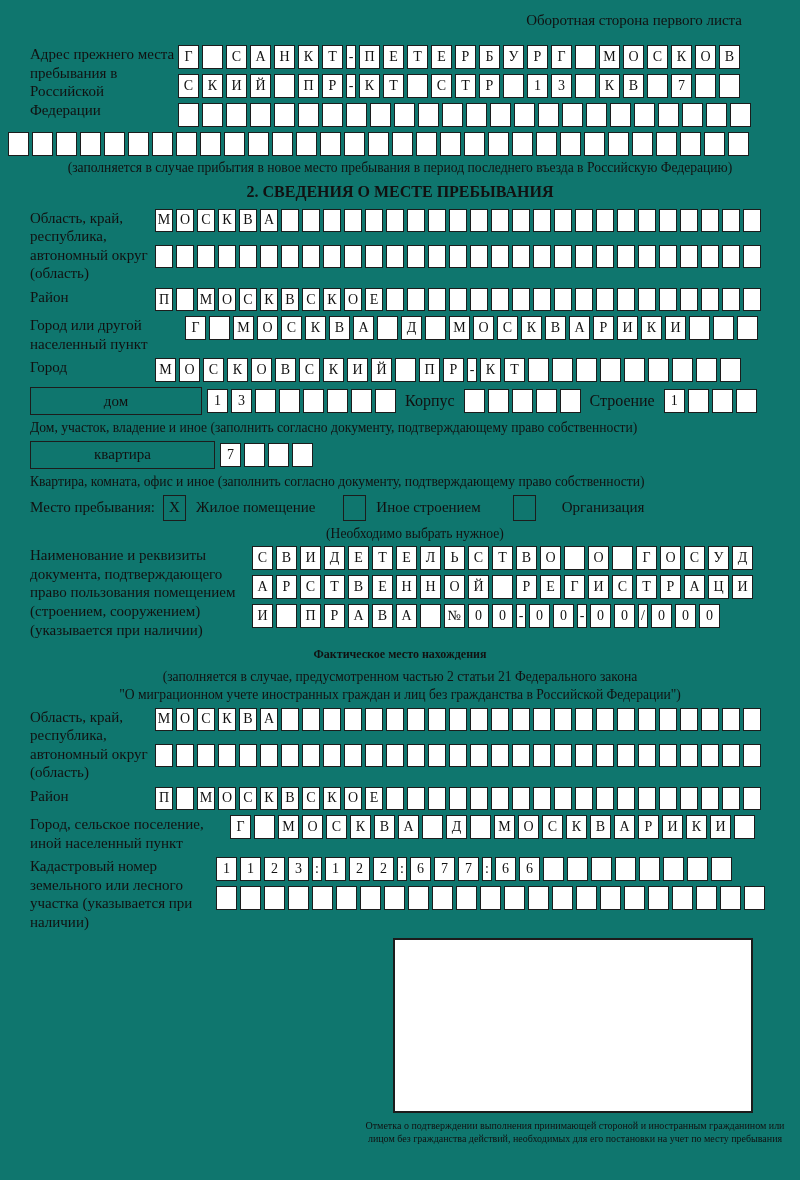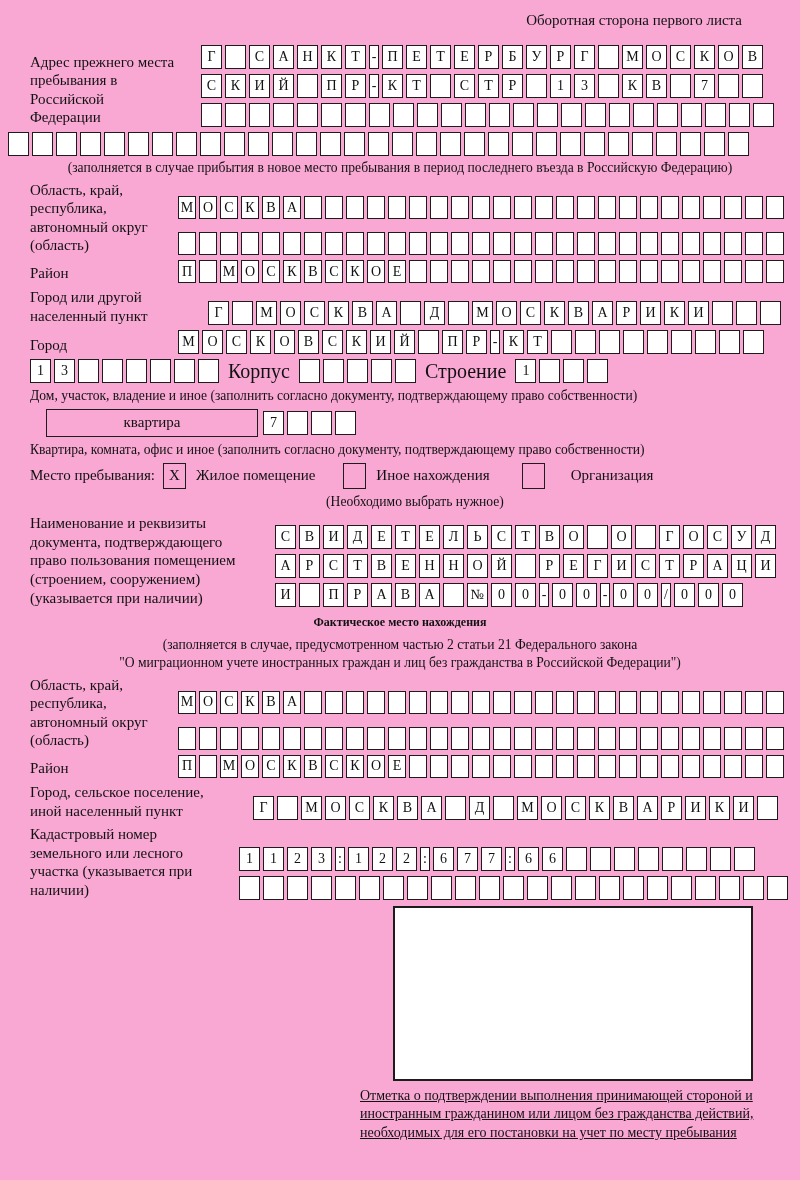--- a/index.html
+++ b/index.html
@@ -4,24 +4,24 @@
 <style>
   html,body{margin:0;padding:0;background:#ffffff;}
   .page{
     position:relative;
     width:800px;height:1180px;
     box-sizing:border-box;
     padding:12px 30px 0 30px;
     overflow:hidden;
     font-family:"Liberation Serif","DejaVu Serif",serif;
     color:#111;
-    background:#f9a8d4;
+    background:#0f766e;
   }
   .side-note{ text-align:right; padding-right:28px; font-size:15px; margin-bottom:16px;}
-  .row{ display:flex; align-items:flex-end; margin-bottom:5px;gap:23px;}
+  .row{ display:flex; align-items:flex-start; margin-bottom:5px;}
   .row-label{ font-size:15px; line-height:1.24; flex:0 0 auto;}
   .w148{width:148px;} .w125{width:125px;} .w155{width:155px;}
   .w222{width:222px;} .w200{width:200px;} .w186{width:186px;}
   .grid{ display:flex; flex-direction:column; gap:5px;}
   .grid.gap13{ gap:13px;}
   .boxrow{ display:flex; gap:3px;}
   .cell{
     box-sizing:border-box; width:21px; height:24px; flex:0 0 auto;
     border:1.5px solid #1c1c1c; background:#fff;
     display:flex; align-items:center; justify-content:center;
@@ -32,34 +32,34 @@
   .fullrow{ margin-left:-22px; margin-bottom:3px;}
   .note{ font-size:13.6px; line-height:1.3; margin-bottom:4px;}
   .center{ text-align:center;}
   .sec-title{ text-align:center; font-weight:bold; font-size:16px; margin:6px 0 8px 0;}
   .sub-title{ text-align:center; font-weight:bold; font-size:12px; margin:8px 0 6px 0;}
   .houseline{ display:flex; align-items:center; gap:5px; margin-bottom:4px;}
   .longbox{
     box-sizing:border-box; height:28px; border:1.5px solid #1c1c1c;
     display:flex; align-items:center; justify-content:center; font-size:15px;
   }
-  .lb172{width:172px;} .lb212{width:212px;margin-left:16px;}
-  .inline-label{ font-size:20px; padding:0 4px;}
+  .lb172{width:172px;} .lb212{width:185px;}
+  .inline-label{ font-size:16px; padding:0 4px;}
   .checkline{ display:flex; align-items:center; font-size:15px; margin:4px 0 4px 0;}
   .checkbox{
     box-sizing:border-box; width:23px; height:26px; border:1.5px solid #1c1c1c;
     display:inline-flex; align-items:center; justify-content:center;
     font-size:15px; margin:0 10px 0 8px; flex:0 0 auto;
   }
   .choose-note{ margin-left:220px; width:330px; text-align:center;}
   .stampbox{
     box-sizing:border-box; width:360px; height:175px;
     border:2px solid #1c1c1c; margin:6px 0 6px 363px; background:#fff;
   }
-  .stamp-caption{ width:430px; margin-left:330px; font-size:14px; line-height:1.35;text-decoration:underline;}
+  .stamp-caption{ width:430px; margin-left:330px; text-align:center; font-size:10px; line-height:1.35;}
   .mb0{margin-bottom:0;} .mt2{margin-top:2px;}
 </style>
 </head>
 <body>
 
 <div class="page">
 
   <div class="side-note">Оборотная сторона первого листа</div>
 
   <div class="row">
@@ -173,20 +173,21 @@
       <div class="cell"></div>
       <div class="cell"></div>
       <div class="cell"></div>
       <div class="cell"></div>
       <div class="cell"></div>
       <div class="cell"></div>
       <div class="cell"></div>
     </div>
   <div class="note center">(заполняется в случае прибытия в новое место пребывания в период последнего въезда в Российскую Федерацию)</div>
 
+  <div class="sec-title">2. СВЕДЕНИЯ О МЕСТЕ ПРЕБЫВАНИЯ</div>
 
   <div class="row">
     <div class="row-label w125">Область, край, республика, автономный округ (область)</div>
     <div class="grid gap13">
       <div class="boxrow c18">
           <div class="cell">М</div>
           <div class="cell">О</div>
           <div class="cell">С</div>
           <div class="cell">К</div>
           <div class="cell">В</div>
@@ -339,20 +340,21 @@
         <div class="cell"></div>
         <div class="cell"></div>
         <div class="cell"></div>
         <div class="cell"></div>
         <div class="cell"></div>
         <div class="cell"></div>
       </div>
   </div>
 
   <div class="houseline">
+    <div class="longbox lb172">дом</div>
     <div class="boxrow">
         <div class="cell">1</div>
         <div class="cell">3</div>
         <div class="cell"></div>
         <div class="cell"></div>
         <div class="cell"></div>
         <div class="cell"></div>
         <div class="cell"></div>
         <div class="cell"></div>
       </div>
@@ -383,21 +385,21 @@
         <div class="cell"></div>
       </div>
   </div>
   <div class="note">Квартира, комната, офис и иное (заполнить согласно документу, подтверждающему право собственности)</div>
 
   <div class="checkline">
     <span>Место пребывания:</span>
     <span class="checkbox">X</span>
     <span>Жилое помещение</span>
     <span class="checkbox" style="margin-left:28px;"></span>
-    <span>Иное нахождения</span>
+    <span>Иное строением</span>
     <span class="checkbox" style="margin-left:32px;"></span>
     <span style="margin-left:16px;">Организация</span>
   </div>
   <div class="note choose-note">(Необходимо выбрать нужное)</div>
 
   <div class="row mt2">
     <div class="row-label w222">Наименование и реквизиты документа, подтверждающего право пользования помещением (строением, сооружением) (указывается при наличии)</div>
     <div class="grid">
       <div class="boxrow">
           <div class="cell">С</div>

